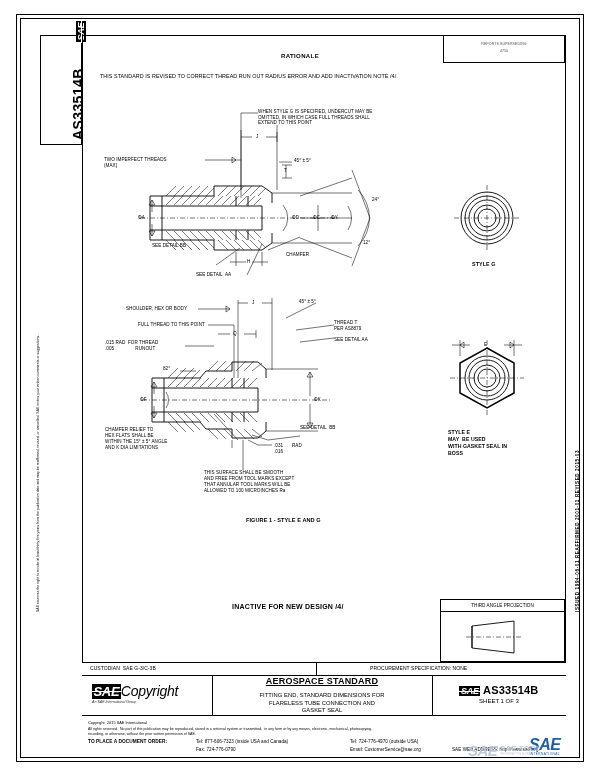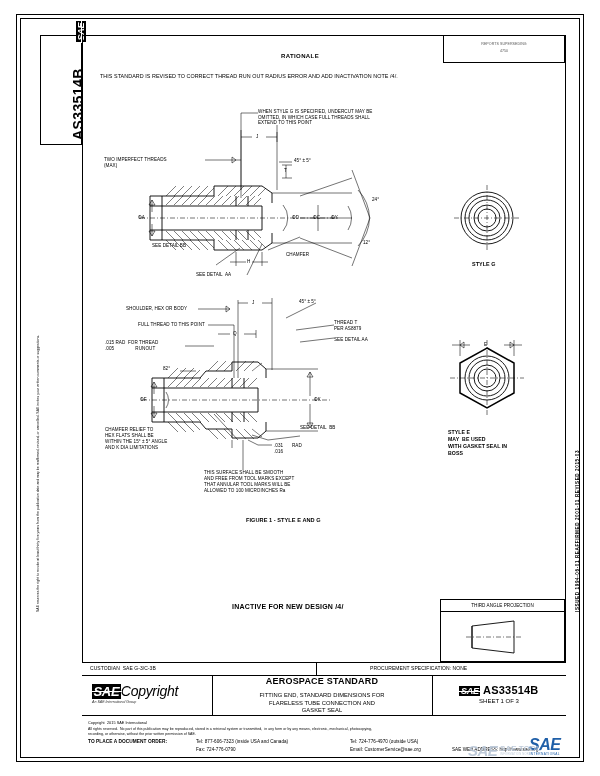--- a/index.html
+++ b/index.html
@@ -377,21 +377,21 @@
   <div class="ln vl" style="left:432px;top:675px;height:40px;"></div>
 
   <div style="position:absolute;left:92px;top:683px;width:115px;">
     <div style="display:flex;align-items:baseline;">
       <span class="saebox strike" style="font-size:13px;">SAE</span>
       <span style="font-size:14px;font-style:italic;letter-spacing:-.3px;">Copyright</span>
     </div>
     <div style="font-size:3.6px;font-style:italic;margin-top:.5px;color:#333;">An SAE International Group</div>
   </div>
 
-  <div class="t b c" style="left:212px;top:679px;width:220px;font-size:9px;letter-spacing:.2px;">AEROSPACE STANDARD</div>
+  <div class="t b c" style="left:212px;top:679px;width:220px;font-size:9px;letter-spacing:.2px;text-decoration:underline;">AEROSPACE STANDARD</div>
   <div class="t c" style="left:212px;top:693px;width:220px;font-size:5.8px;">FITTING END, STANDARD DIMENSIONS FOR</div>
   <div class="t c" style="left:212px;top:700.5px;width:220px;font-size:5.8px;">FLARELESS TUBE CONNECTION AND</div>
   <div class="t c" style="left:212px;top:708px;width:220px;font-size:5.8px;">GASKET SEAL</div>
 
   <div style="position:absolute;left:432px;top:684px;width:134px;text-align:center;">
     <div style="display:flex;justify-content:center;align-items:baseline;gap:3px;">
       <span class="saebox strike" style="font-size:9px;">SAE</span>
       <span style="font-size:11px;font-weight:bold;letter-spacing:.2px;">AS33514B</span>
     </div>
     <div style="font-size:6px;margin-top:2px;">SHEET 1 OF 3</div>

